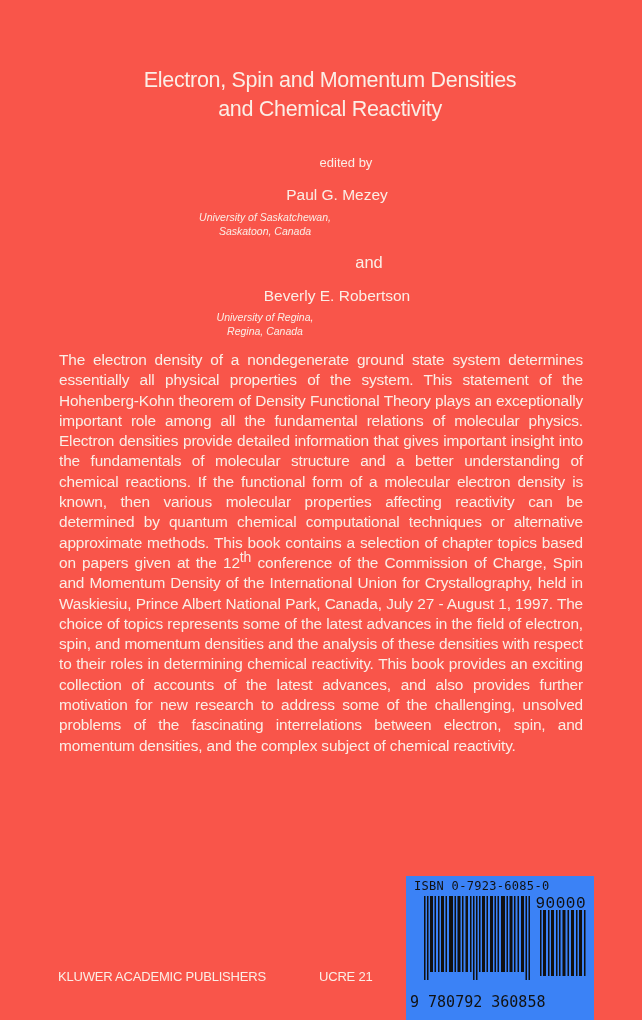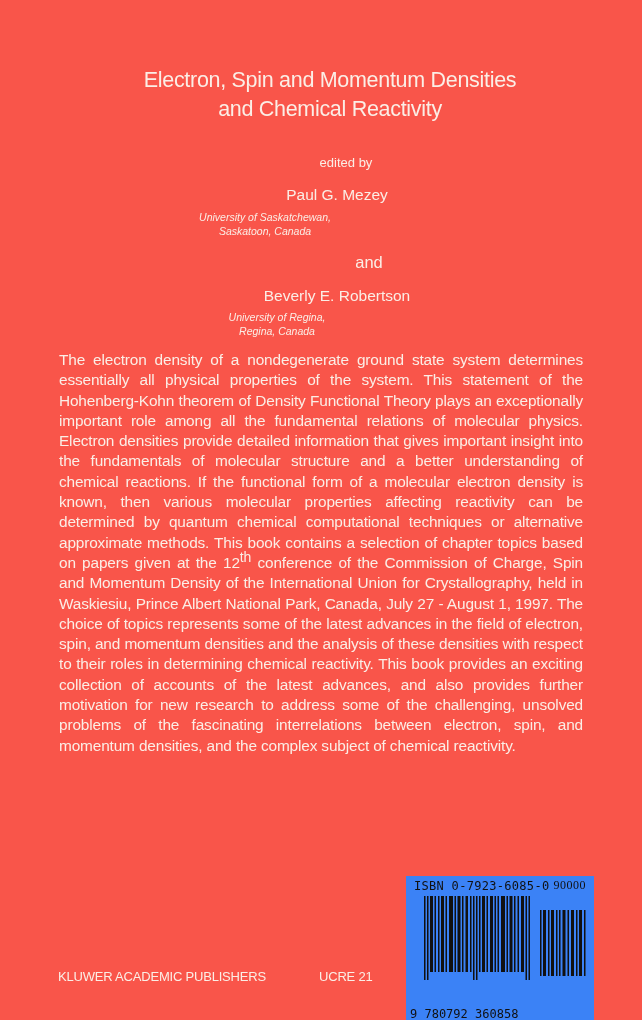--- a/index.html
+++ b/index.html
@@ -42,27 +42,27 @@
     .barcode-box {
       position: absolute; left: 406px; top: 876px; width: 188px; height: 149px;
       background: #3b82f6; box-sizing: border-box;
     }
     .isbn-text {
       position: absolute; left: 8px; top: 3px;
       font-family: "DejaVu Sans Mono", monospace; font-size: 12px;
       color: #111; letter-spacing: 0.3px;
     }
     .price-code {
-      position: absolute; right: 8px; top: 2px;
-      font-family: Liberation Serif, serif; font-size: 12px; color: #111;
+      position: absolute; right: 8px; top: 19px;
+      font-family: Liberation Mono, monospace; font-size: 16px; color: #111;
       letter-spacing: 0.5px;
     }
     .ean-text {
-      position: absolute; left: 4px; bottom: 4px;
-      font-family: "DejaVu Sans Mono", monospace; font-size: 12px; color: #111;
+      position: absolute; left: 4px; bottom: 14px;
+      font-family: "DejaVu Sans Mono", monospace; font-size: 15px; color: #111;
     }
     .bars-main { position: absolute; left: 18px; top: 20px; width: 106px; height: 84px; }
     .bars-addon { position: absolute; left: 134px; top: 34px; width: 46px; height: 66px; }
     .footer {
       position: absolute; top: 969px; font-size: 13px; letter-spacing: -0.2px;
     }
   </style>
 </head>
 <body>
 
@@ -77,21 +77,21 @@
 
   <div class="editor-name" style="top:186px;">Paul G. Mezey</div>
   <div class="affil" style="top:210px;">
     <div>University of Saskatchewan,</div>
     <div>Saskatoon, Canada</div>
   </div>
 
   <div class="and">and</div>
 
   <div class="editor-name" style="top:287px;">Beverly E. Robertson</div>
-  <div class="affil" style="top:310px;padding-left:12px;">
+  <div class="affil" style="top:310px;">
     <div>University of Regina,</div>
     <div>Regina, Canada</div>
   </div>
 
   <div class="blurb"><span>The electron density of a nondegenerate ground state system determines essentially all physical properties of the system. This statement of the Hohenberg-Kohn theorem of Density Functional Theory plays an exceptionally important role among all the fundamental relations of molecular physics. Electron densities provide detailed information that gives important insight into the fundamentals of molecular structure and a better understanding of chemical reactions. If the functional form of a molecular electron density is known, then various molecular properties affecting reactivity can be determined by quantum chemical computational techniques or alternative approximate methods. This book contains a selection of chapter topics based on papers given at the 12</span><sup>th</sup><span> conference of the Commission of Charge, Spin and Momentum Density of the International Union for Crystallography, held in Waskiesiu, Prince Albert National Park, Canada, July 27 - August 1, 1997. The choice of topics represents some of the latest advances in the field of electron, spin, and momentum densities and the analysis of these densities with respect to their roles in determining chemical reactivity. This book provides an exciting collection of accounts of the latest advances, and also provides further motivation for new research to address some of the challenging, unsolved problems of the fascinating interrelations between electron, spin, and momentum densities, and the complex subject of chemical reactivity.</span></div>
 
   <div class="barcode-box">
     <div class="isbn-text">ISBN 0-7923-6085-0</div>
     <div class="price-code">90000</div>
     <svg class="bars-main" viewBox="0 0 106 84" preserveAspectRatio="none">

